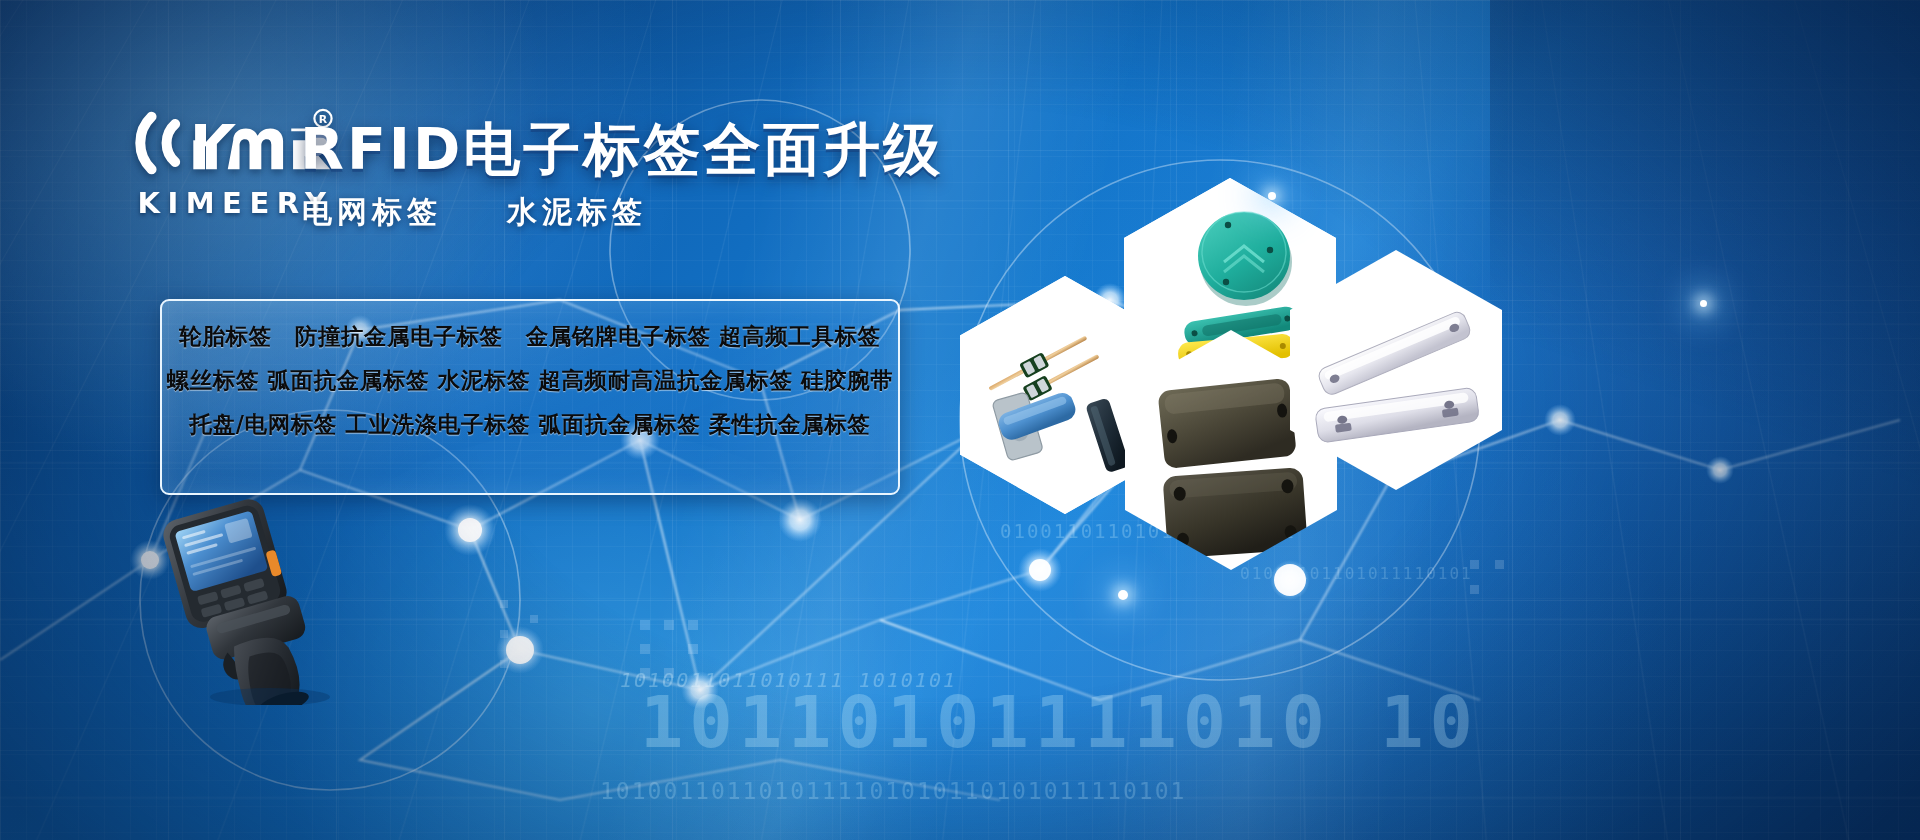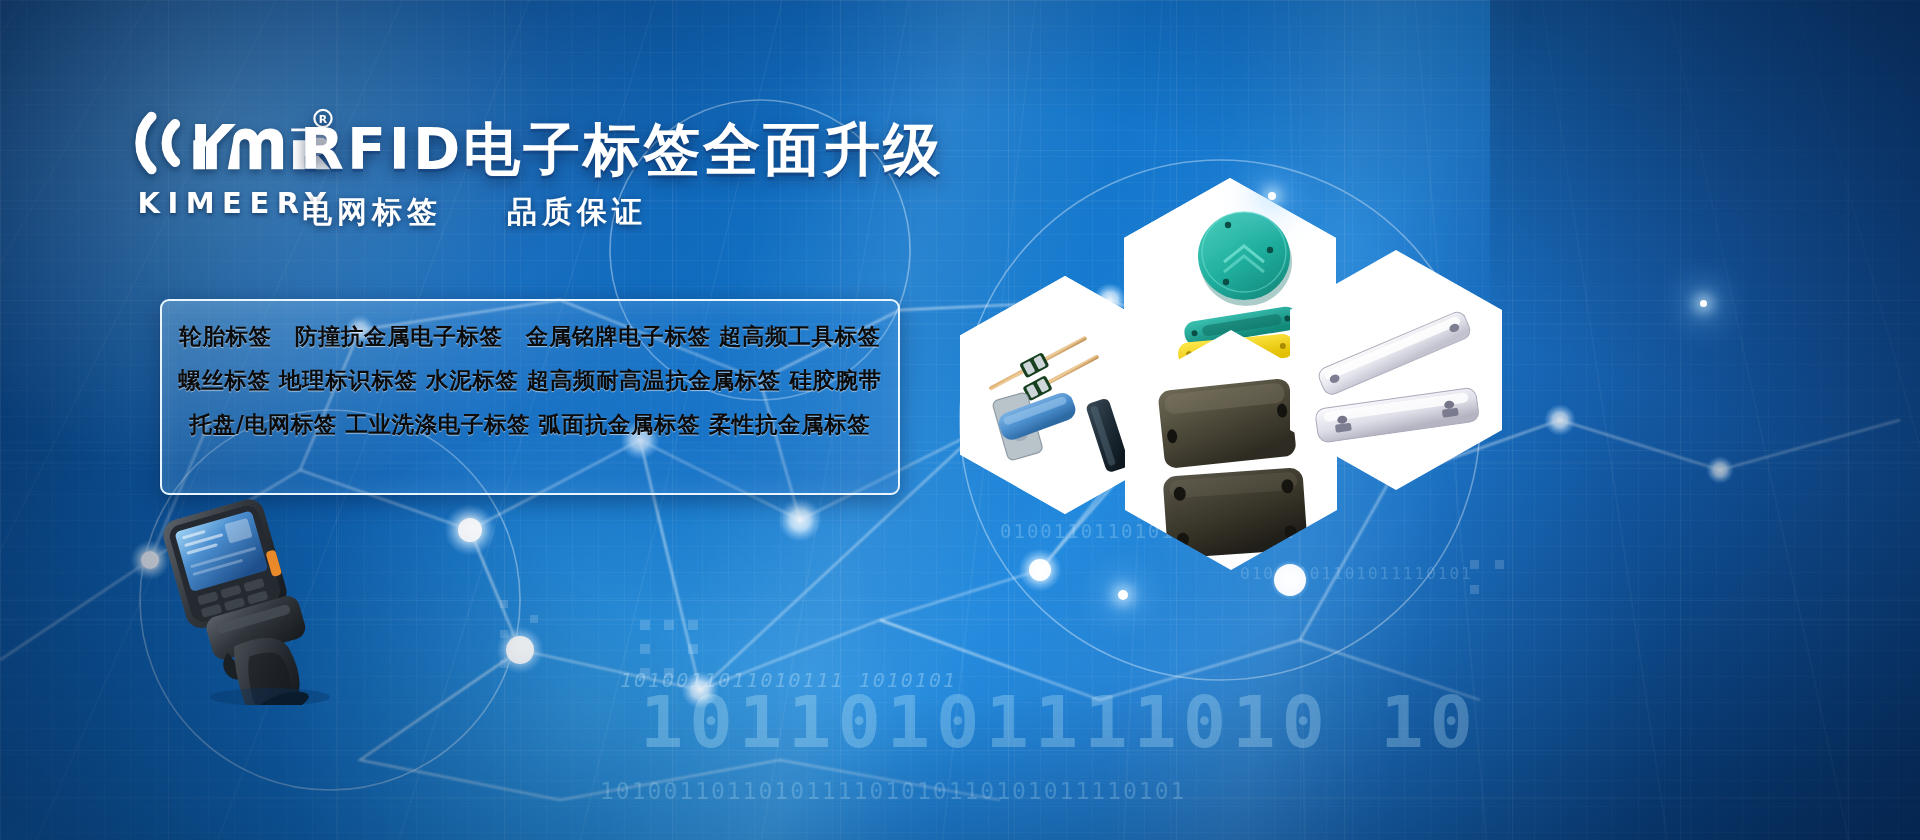--- a/index.html
+++ b/index.html
@@ -257,26 +257,26 @@
       </g>
     </svg>
     <div class="logo-word">KIMEERY</div>
   </div>
 
   <div class="headline">RFID电子标签全面升级</div>
 
   <div class="subline">
     <span>电网标签</span>
     <span class="gap"></span>
-    <span>品质保证</span>
+    <span>水泥标签</span>
   </div>
 
   <div class="panel">
     <div class="panel-row">轮胎标签　防撞抗金属电子标签　金属铭牌电子标签 超高频工具标签</div>
-    <div class="panel-row">螺丝标签 地理标识标签 水泥标签 超高频耐高温抗金属标签 硅胶腕带</div>
+    <div class="panel-row">螺丝标签 弧面抗金属标签 水泥标签 超高频耐高温抗金属标签 硅胶腕带</div>
     <div class="panel-row">托盘/电网标签 工业洗涤电子标签 弧面抗金属标签 柔性抗金属标签</div>
   </div>
 
   <div class="hex hex1">
     <svg class="hex-in" viewBox="0 0 210 238">
       <defs>
         <linearGradient id="wire" x1="0" y1="0" x2="1" y2="1">
           <stop offset="0%" stop-color="#d9a566"></stop>
             <stop offset="50%" stop-color="#f0cf9c"></stop>
           <stop offset="100%" stop-color="#b9864a"></stop>

